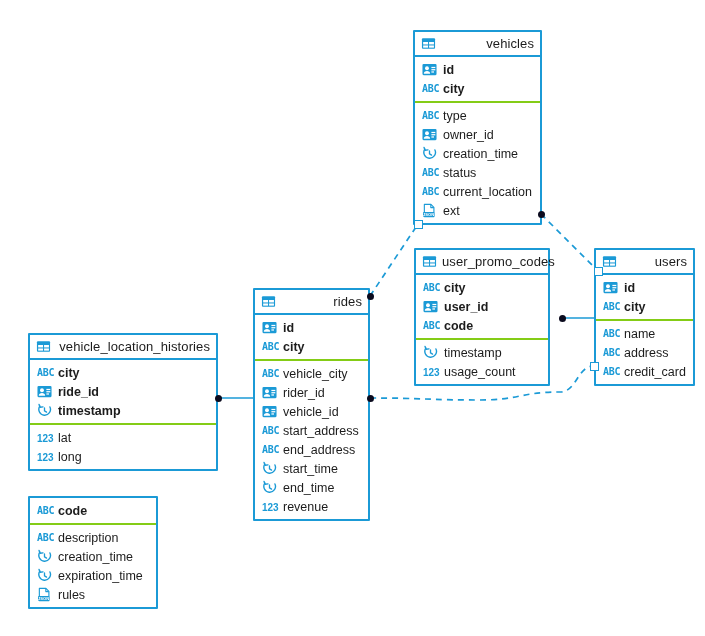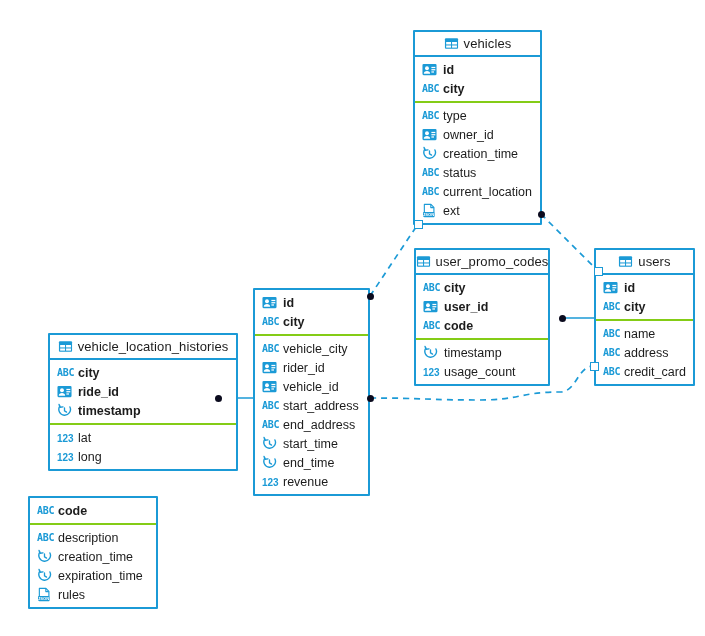--- a/index.html
+++ b/index.html
@@ -37,21 +37,21 @@
     border: 2px solid #1b9ad6;
     background: #ffffff;
     border-radius: 1px;
   }
 
   .table-title {
     box-sizing: border-box;
     height: 25px;
     display: flex;
     align-items: center;
-    justify-content: center;
+    justify-content: space-between;
     gap: 5px;
     border-bottom: 2px solid #1b9ad6;
     background: #ffffff;
     padding: 0 6px;
   }
   .table-title .tname {
     font-size: 13px;
     color: #1c1c1c;
     white-space: nowrap;
     letter-spacing: .1px;
@@ -311,20 +311,32 @@
           <span class="ico abc-ico">ABC</span>
           <span class="fname">address</span>
         </div>
         <div class="field">
           <span class="ico abc-ico">ABC</span>
           <span class="fname">credit_card</span>
         </div>
       </div>
     </div>
     <div class="table" style="left: 253px; top: 288px; width: 117px;">
+      <div class="table-title">
+        <span class="ico">
+          <svg width="15" height="15" viewBox="0 0 16 16">
+            <rect x="1" y="2.5" width="14" height="11" rx="1" fill="#1b9ad6"></rect>
+            <rect x="2.3" y="6.4" width="5.2" height="2.6" fill="#ffffff"></rect>
+            <rect x="8.6" y="6.4" width="5.2" height="2.6" fill="#ffffff"></rect>
+            <rect x="2.3" y="10.1" width="5.2" height="2.3" fill="#ffffff"></rect>
+            <rect x="8.6" y="10.1" width="5.2" height="2.3" fill="#ffffff"></rect>
+          </svg>
+        </span>
+        <span class="tname">rides</span>
+      </div>
       <div class="section keys">
         <div class="field key">
           <span class="ico">
             <svg width="15" height="15" viewBox="0 0 16 16">
               <rect x="0.5" y="2" width="15" height="12" rx="1.2" fill="#1b9ad6"></rect>
               <circle cx="5.3" cy="6.6" r="2.1" fill="#ffffff"></circle>
               <path d="M1.9 12.6c0-1.9 1.5-3 3.4-3s3.4 1.1 3.4 3z" fill="#ffffff"></path>
               <rect x="10" y="5.2" width="4.2" height="1.3" fill="#ffffff"></rect>
               <rect x="10" y="7.6" width="4.2" height="1.3" fill="#ffffff"></rect>
               <rect x="10" y="10" width="2.8" height="1.3" fill="#ffffff"></rect>
@@ -395,21 +407,21 @@
             </svg>
           </span>
           <span class="fname">end_time</span>
         </div>
         <div class="field">
           <span class="ico num-ico">123</span>
           <span class="fname">revenue</span>
         </div>
       </div>
     </div>
-    <div class="table" style="left: 28px; top: 333px; width: 190px; margin-left: 20px;">
+    <div class="table" style="left: 28px; top: 333px; width: 190px;">
       <div class="table-title">
         <span class="ico">
           <svg width="15" height="15" viewBox="0 0 16 16">
             <rect x="1" y="2.5" width="14" height="11" rx="1" fill="#1b9ad6"></rect>
             <rect x="2.3" y="6.4" width="5.2" height="2.6" fill="#ffffff"></rect>
             <rect x="8.6" y="6.4" width="5.2" height="2.6" fill="#ffffff"></rect>
             <rect x="2.3" y="10.1" width="5.2" height="2.3" fill="#ffffff"></rect>
             <rect x="8.6" y="10.1" width="5.2" height="2.3" fill="#ffffff"></rect>
           </svg>
         </span>

